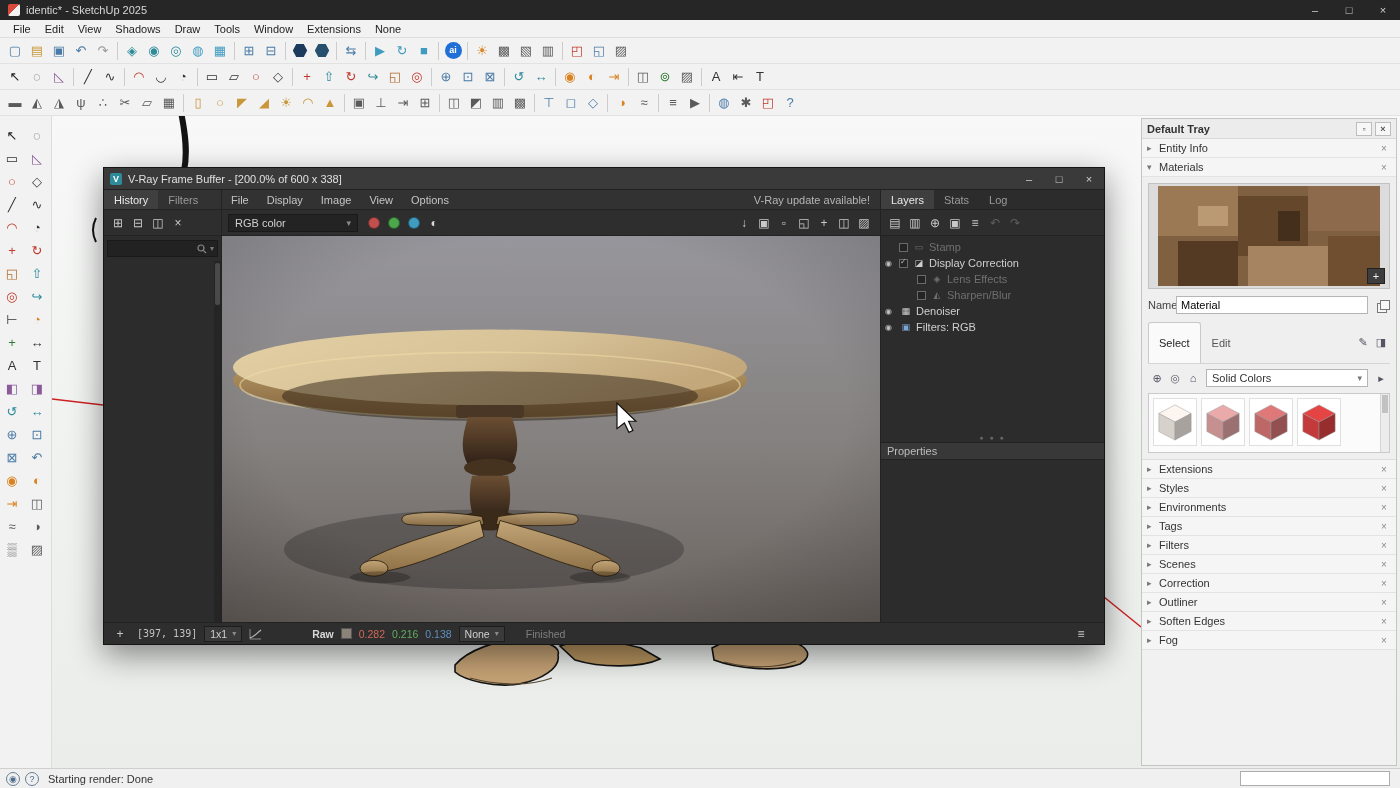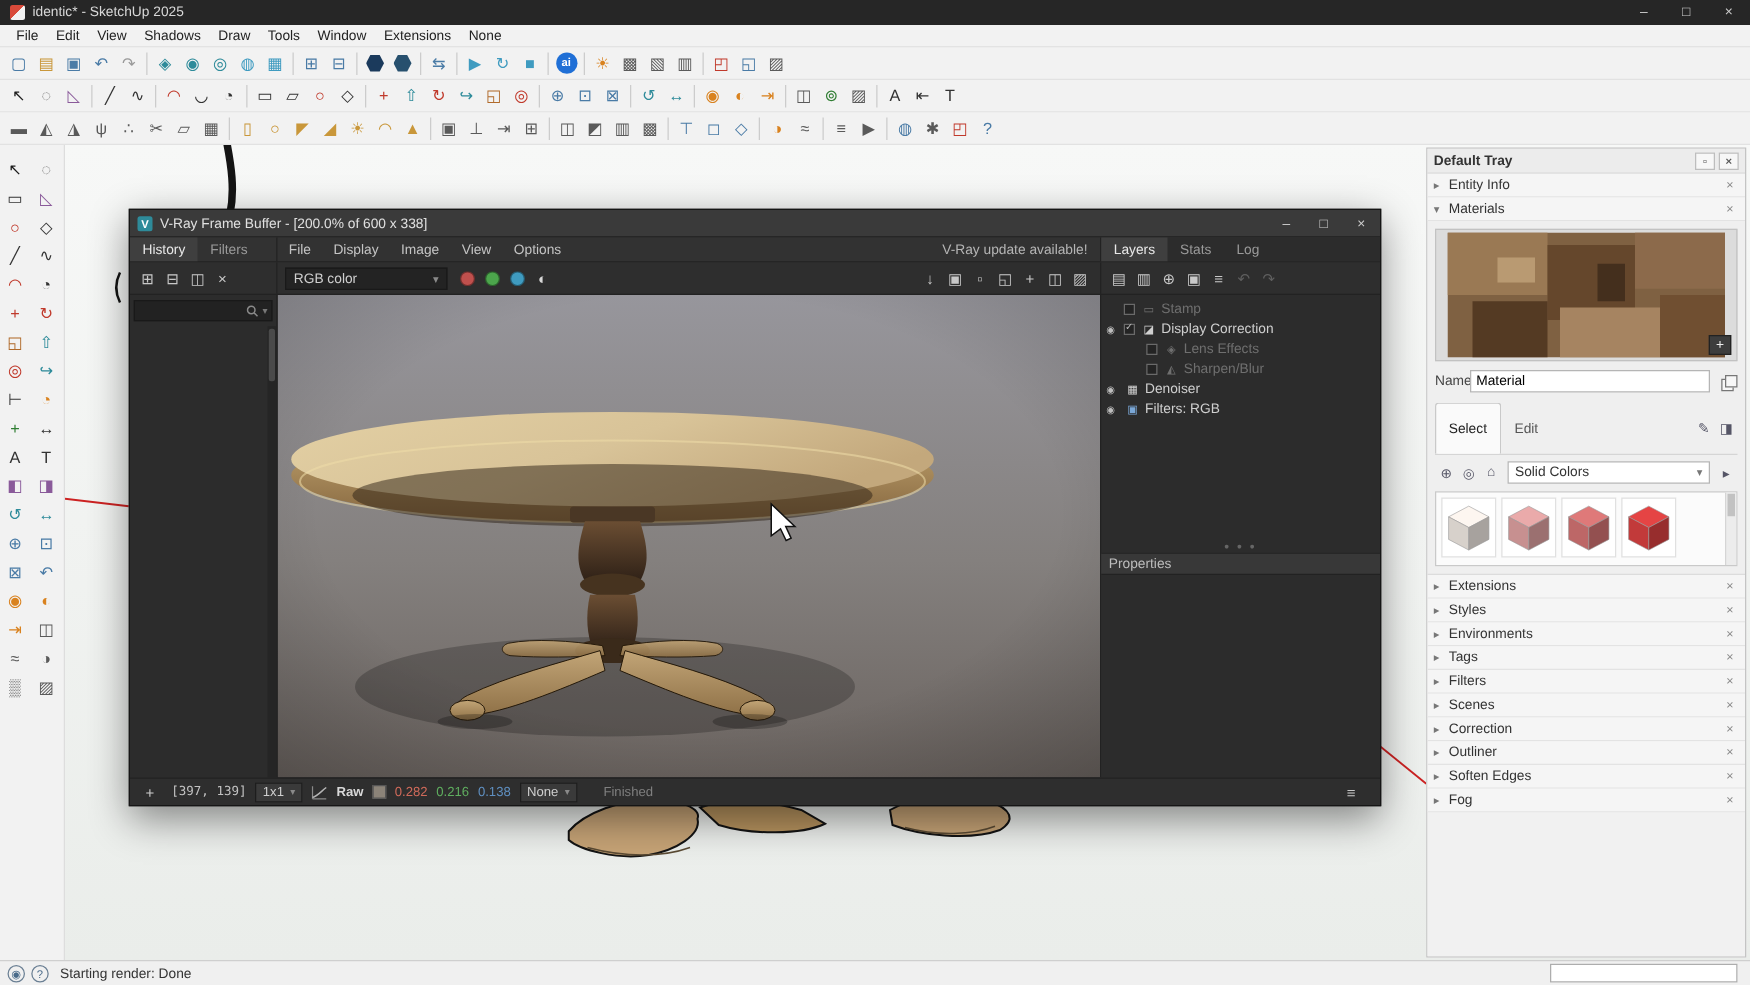--- a/index.html
+++ b/index.html
@@ -827,21 +827,21 @@
     <span class="vtool">+</span>
     <span class="pix-coords">[397, 139]</span>
     <div class="mini-drop">
       <span>1x1</span>
       <span class="caret">▾</span>
     </div>
     <svg width="13" height="12" viewBox="0 0 13 12">
       <path d="M1,11 L1,1 M1,11 L12,11" stroke="#8a8a8a" stroke-width="1"></path>
       <path d="M1,10 C5,9 8,5 12,2" stroke="#b5b5b5" stroke-width="1.2" fill="none"></path>
     </svg>
-    <span style="color:#d8d8d8;font-weight:bold;">Raw</span>
+    <span style="color:#d8d8d8;font-weight:bold;margin-left:43px;">Raw</span>
     <span id="pixel-swatch" class="pix-swatch" style="background: rgb(139, 131, 120);"></span>
     <span id="val-r" style="color: rgb(208, 106, 90);">0.282</span>
     <span id="val-g" style="color: rgb(95, 174, 95);">0.216</span>
     <span id="val-b" style="color: rgb(95, 143, 192);">0.138</span>
     <div class="mini-drop">
       <span>None</span>
       <span class="caret">▾</span>
     </div>
     <span class="vfb-state">Finished</span>
     <span class="spacer"></span>

